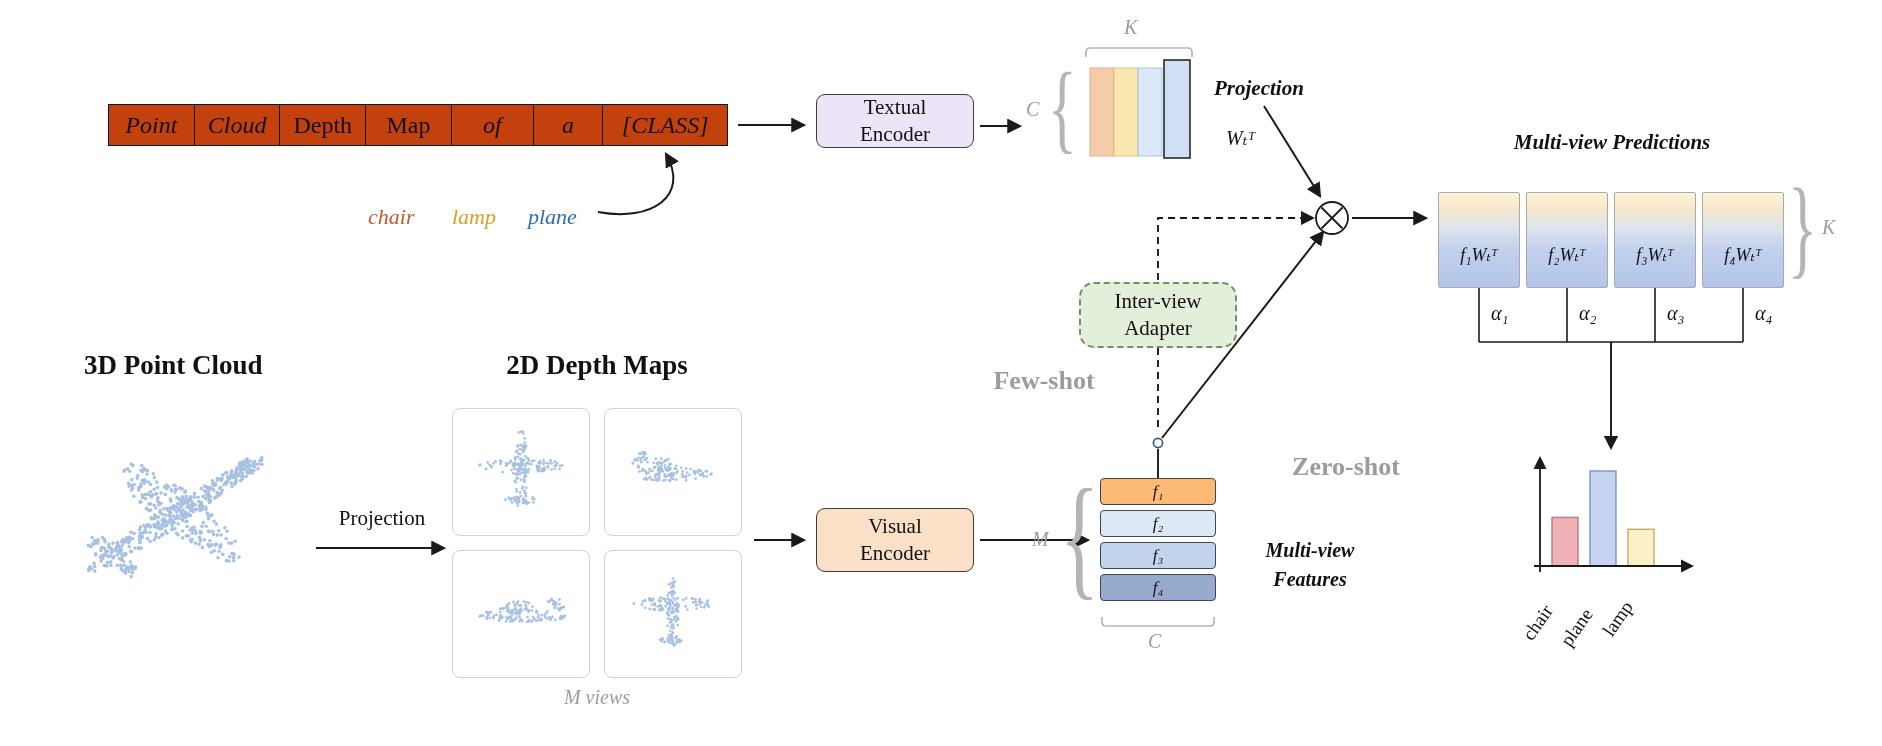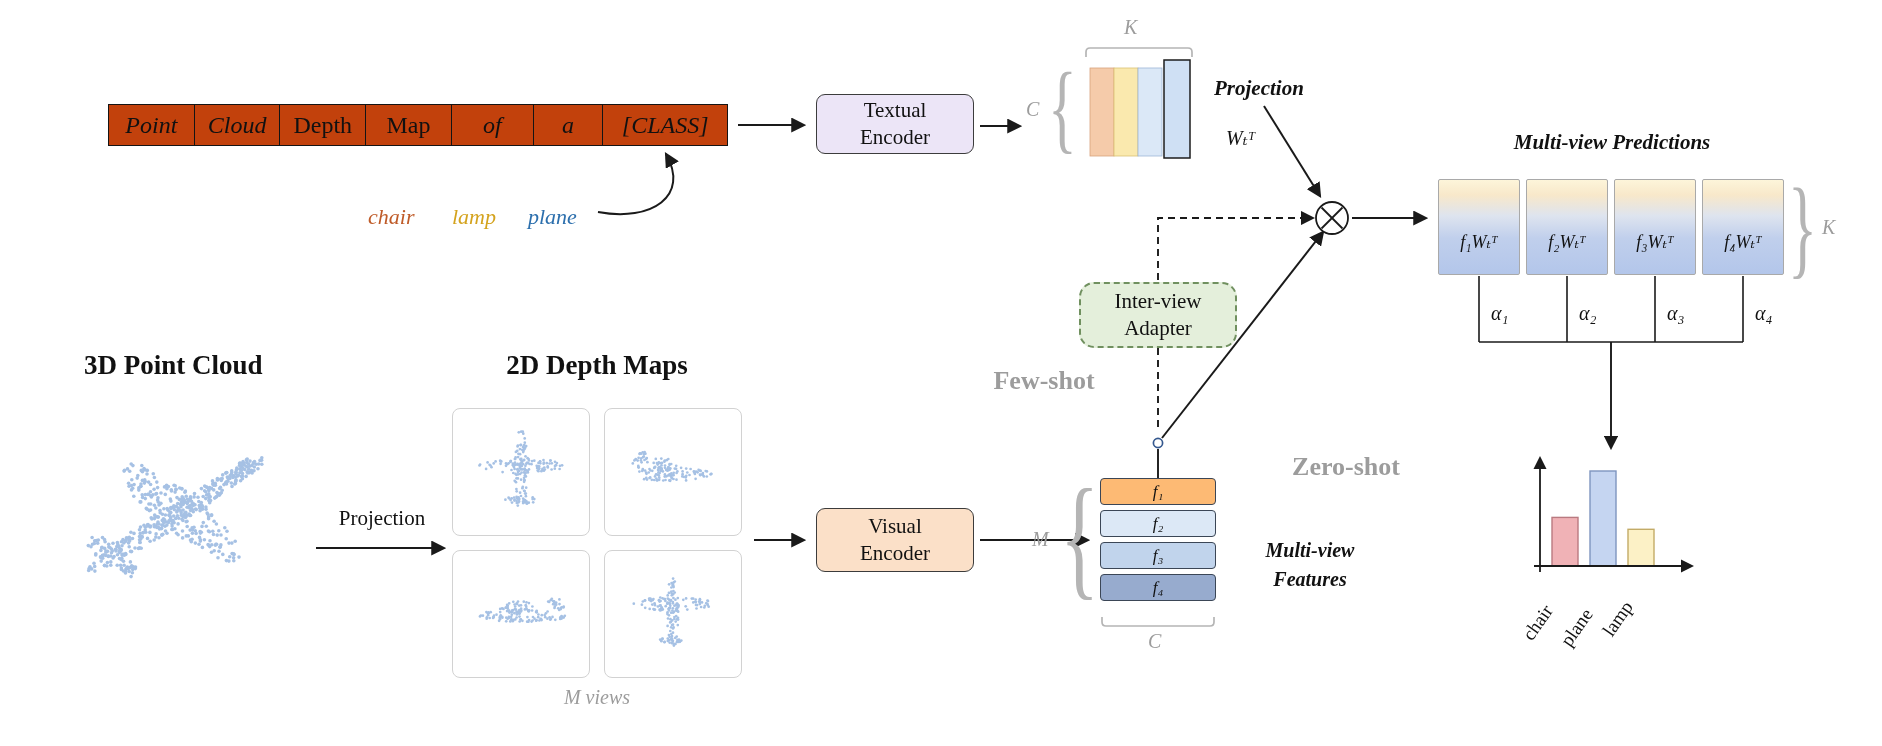--- a/index.html
+++ b/index.html
@@ -10,21 +10,21 @@
   .svgfull{position:absolute;left:0;top:0}
   .it{font-style:italic}
   .b{font-weight:700}
   .ctr{display:flex;align-items:center;justify-content:center;text-align:center}
   .enc{border:1.7px solid #3c3c3c;border-radius:9px;font-size:21px;line-height:1.3}
   #prompt-table{display:flex;border:1.8px solid #141414;background:#c2410c;font-size:24px}
   #prompt-table .cell{display:flex;align-items:center;justify-content:center;border-right:1.4px solid #141414;height:100%}
   #prompt-table .cell:last-child{border-right:none}
   .feat-row{position:absolute;left:1100px;width:116px;height:27px;border:1.3px solid #3b4656;border-radius:4px;
             font-size:17px;font-style:italic;display:flex;align-items:center;justify-content:center}
-  .pred-box{position:absolute;top:179px;width:82px;height:96px;border:1px solid #a9a9a9;border-radius:2px;
+  .pred-box{position:absolute;top:192px;width:82px;height:96px;border:1px solid #a9a9a9;border-radius:2px;
             background:linear-gradient(180deg,#fdf5da 0%,#f8e8ca 16%,#dee4ef 38%,#c0cfec 62%,#b3c6ea 100%);
             display:flex;align-items:center;justify-content:center;font-style:italic;font-size:18px;padding-top:30px}
   .panel{position:absolute;width:138px;height:128px;border:1.5px solid #d2d2d2;border-radius:8px;background:transparent}
   .brace{position:absolute;color:#b5b5b5;font-weight:400;transform-origin:left top}
   .dim{position:absolute;font-size:20px;color:#9c9c9c;font-style:italic}
   .graylab{color:#9c9c9c;font-weight:700;font-size:26px}
   .rotlab{position:absolute;transform:rotate(-55deg);transform-origin:left top;font-size:19px;white-space:nowrap}
   .hd{position:absolute;font-weight:700;font-size:27px}
 </style>
 </head>
@@ -1413,21 +1413,21 @@
     <div class="cell" style="width:86px">Map</div>
     <div class="cell it" style="width:82px">of</div>
     <div class="cell it" style="width:70px">a</div>
     <div class="cell it" style="width:124px">[CLASS]</div>
   </div>
 
   <span class="abs it" style="left: 368px; top: 204px; font-size: 22px; color: rgb(191, 91, 40);">chair</span>
   <span class="abs it" style="left: 452px; top: 204px; font-size: 22px; color: rgb(212, 163, 30);">lamp</span>
   <span class="abs it" style="left: 528px; top: 204px; font-size: 22px; color: rgb(44, 111, 173);">plane</span>
 
-  <div class="abs ctr enc" style="left:816px;top:94px;width:158px;height:60px;background:#ece5f7">
+  <div class="abs ctr enc" style="left:816px;top:94px;width:158px;height:54px;background:#ece5f7">
     <span style="width:96px">Textual Encoder</span>
   </div>
   <div class="abs ctr enc" style="left:816px;top:508px;width:158px;height:64px;background:#fbe0c8">
     <span style="width:96px">Visual Encoder</span>
   </div>
 
   <span class="dim" style="left:1124px;top:16px">K</span>
   <span class="brace" style="left:1048px;top:58px;font-size:100px;line-height:100px;transform:scaleX(.6)">{</span>
   <span class="dim" style="left:1026px;top:98px">C</span>
   <span class="abs it b" style="left:1214px;top:76px;font-size:21px">Projection</span>

